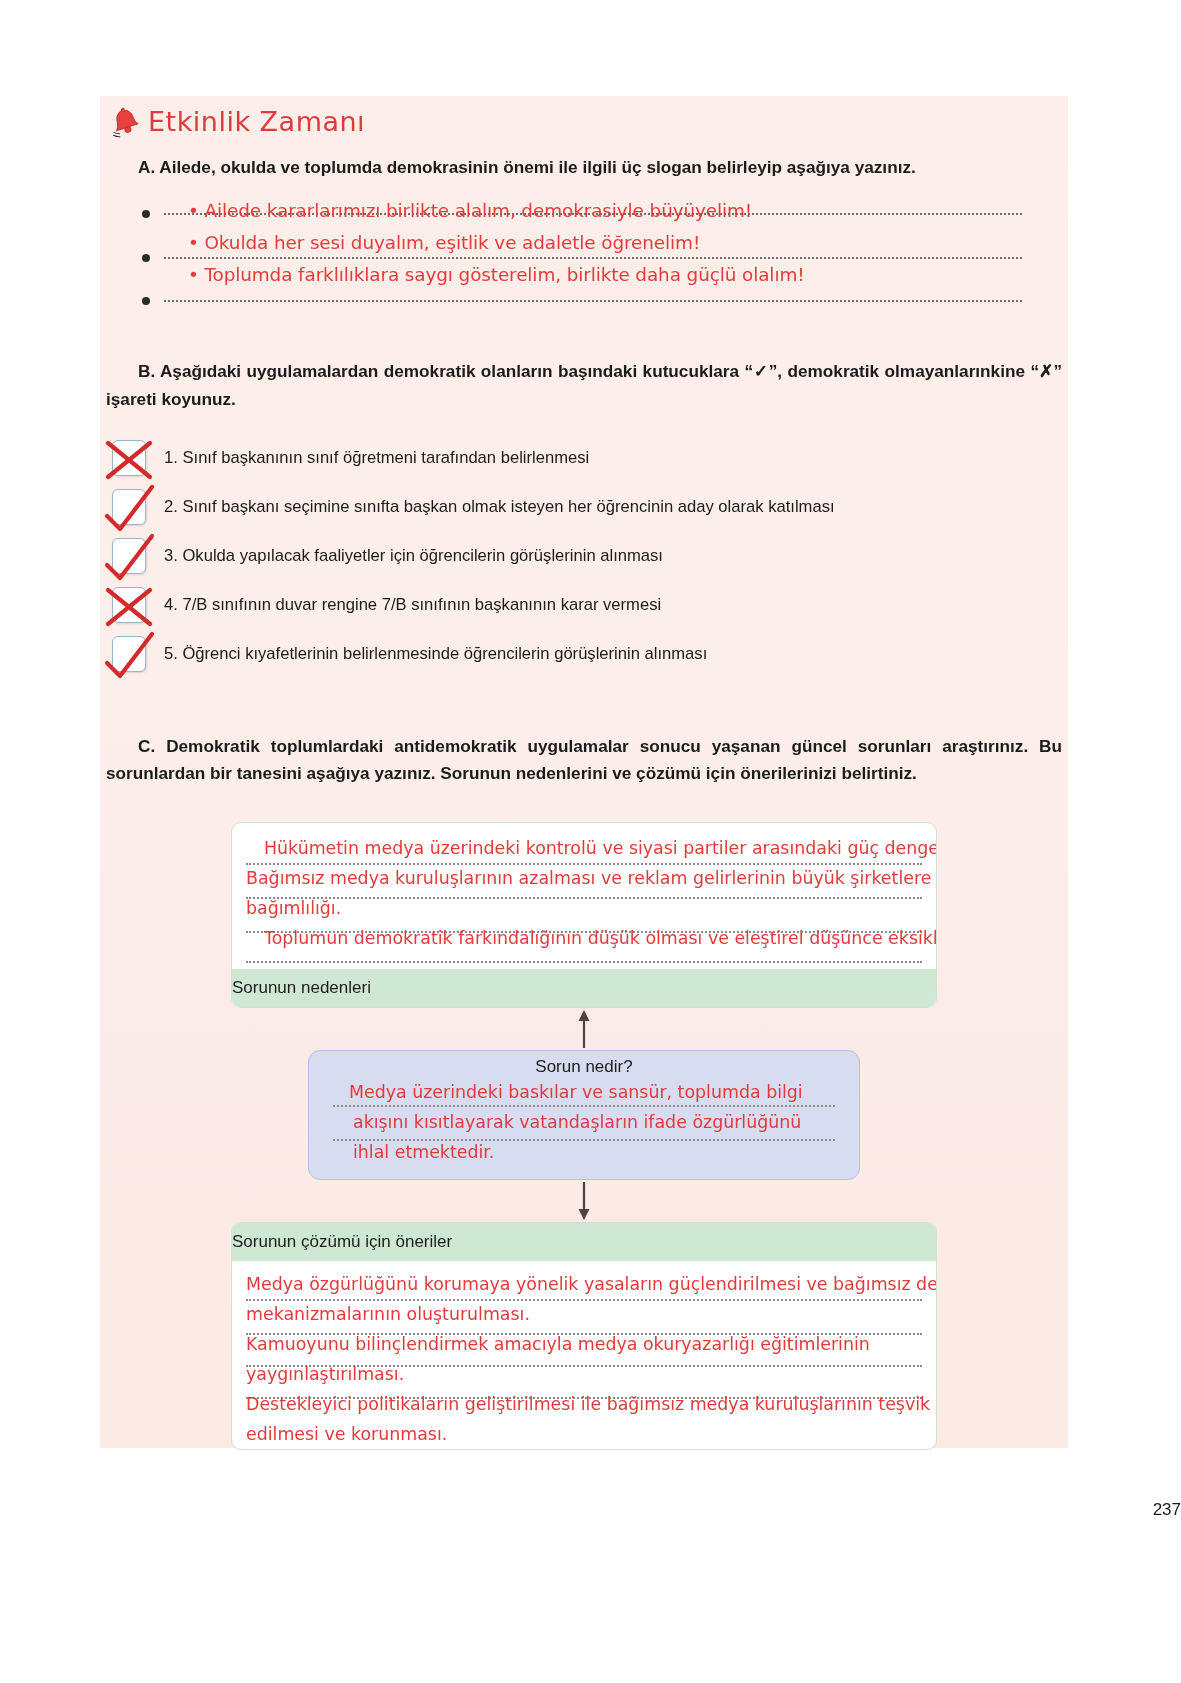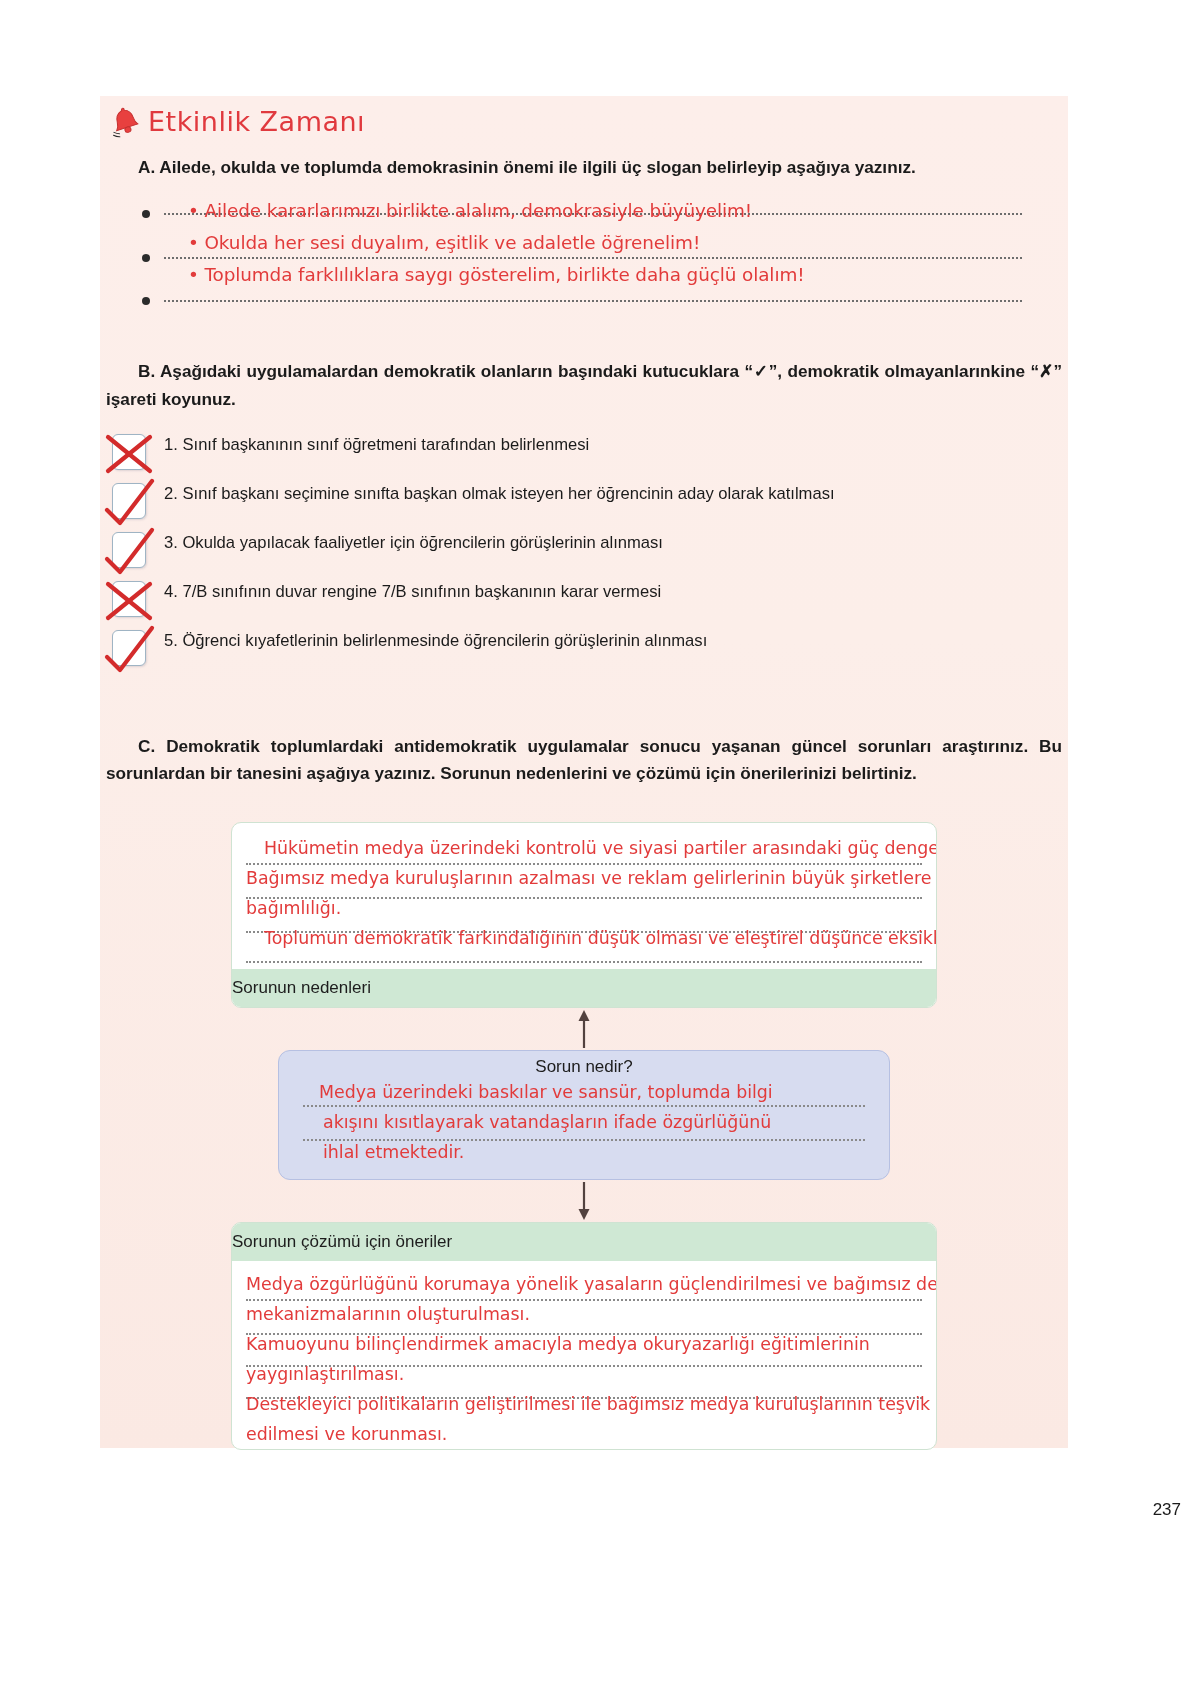--- a/index.html
+++ b/index.html
@@ -95,21 +95,21 @@
   .sh1 { top: 4px; }
   .sh2 { top: 36px; }
   .sh3 { top: 68px; }
 
   
   .section-b { margin-top: 44px; }
   .check-list { margin-top: 20px; }
   .check-item {
     position: relative;
     display: flex;
-    align-items: flex-start;
+    align-items: center;
     height: 49px;
     padding-left: 12px;
   }
   .checkbox {
     position: relative;
     width: 34px; height: 36px;
     border: 1.6px solid #9fb4c4;
     border-radius: 6px;
     background: #ffffff;
     flex: none;
@@ -161,21 +161,21 @@
     line-height: 30px;
     z-index: 2;
     white-space: nowrap;
   }
   .wline.indent1 { padding-left: 18px; }
 
   .arrow-wrap { display: flex; justify-content: center; }
   .arrow-svg { display: block; }
 
   .blue-box {
-    width: 612px;
+    width: 552px;
     margin: 0 auto;
     border: 1.6px solid #b6c0e2;
     border-radius: 12px;
     background: #d7dcf0;
     padding: 6px 10px 10px 10px;
   }
   .blue-title { text-align:center; font-size: 17px; color: #1d1d1d; }
 
   .page-number {
     position: absolute;

